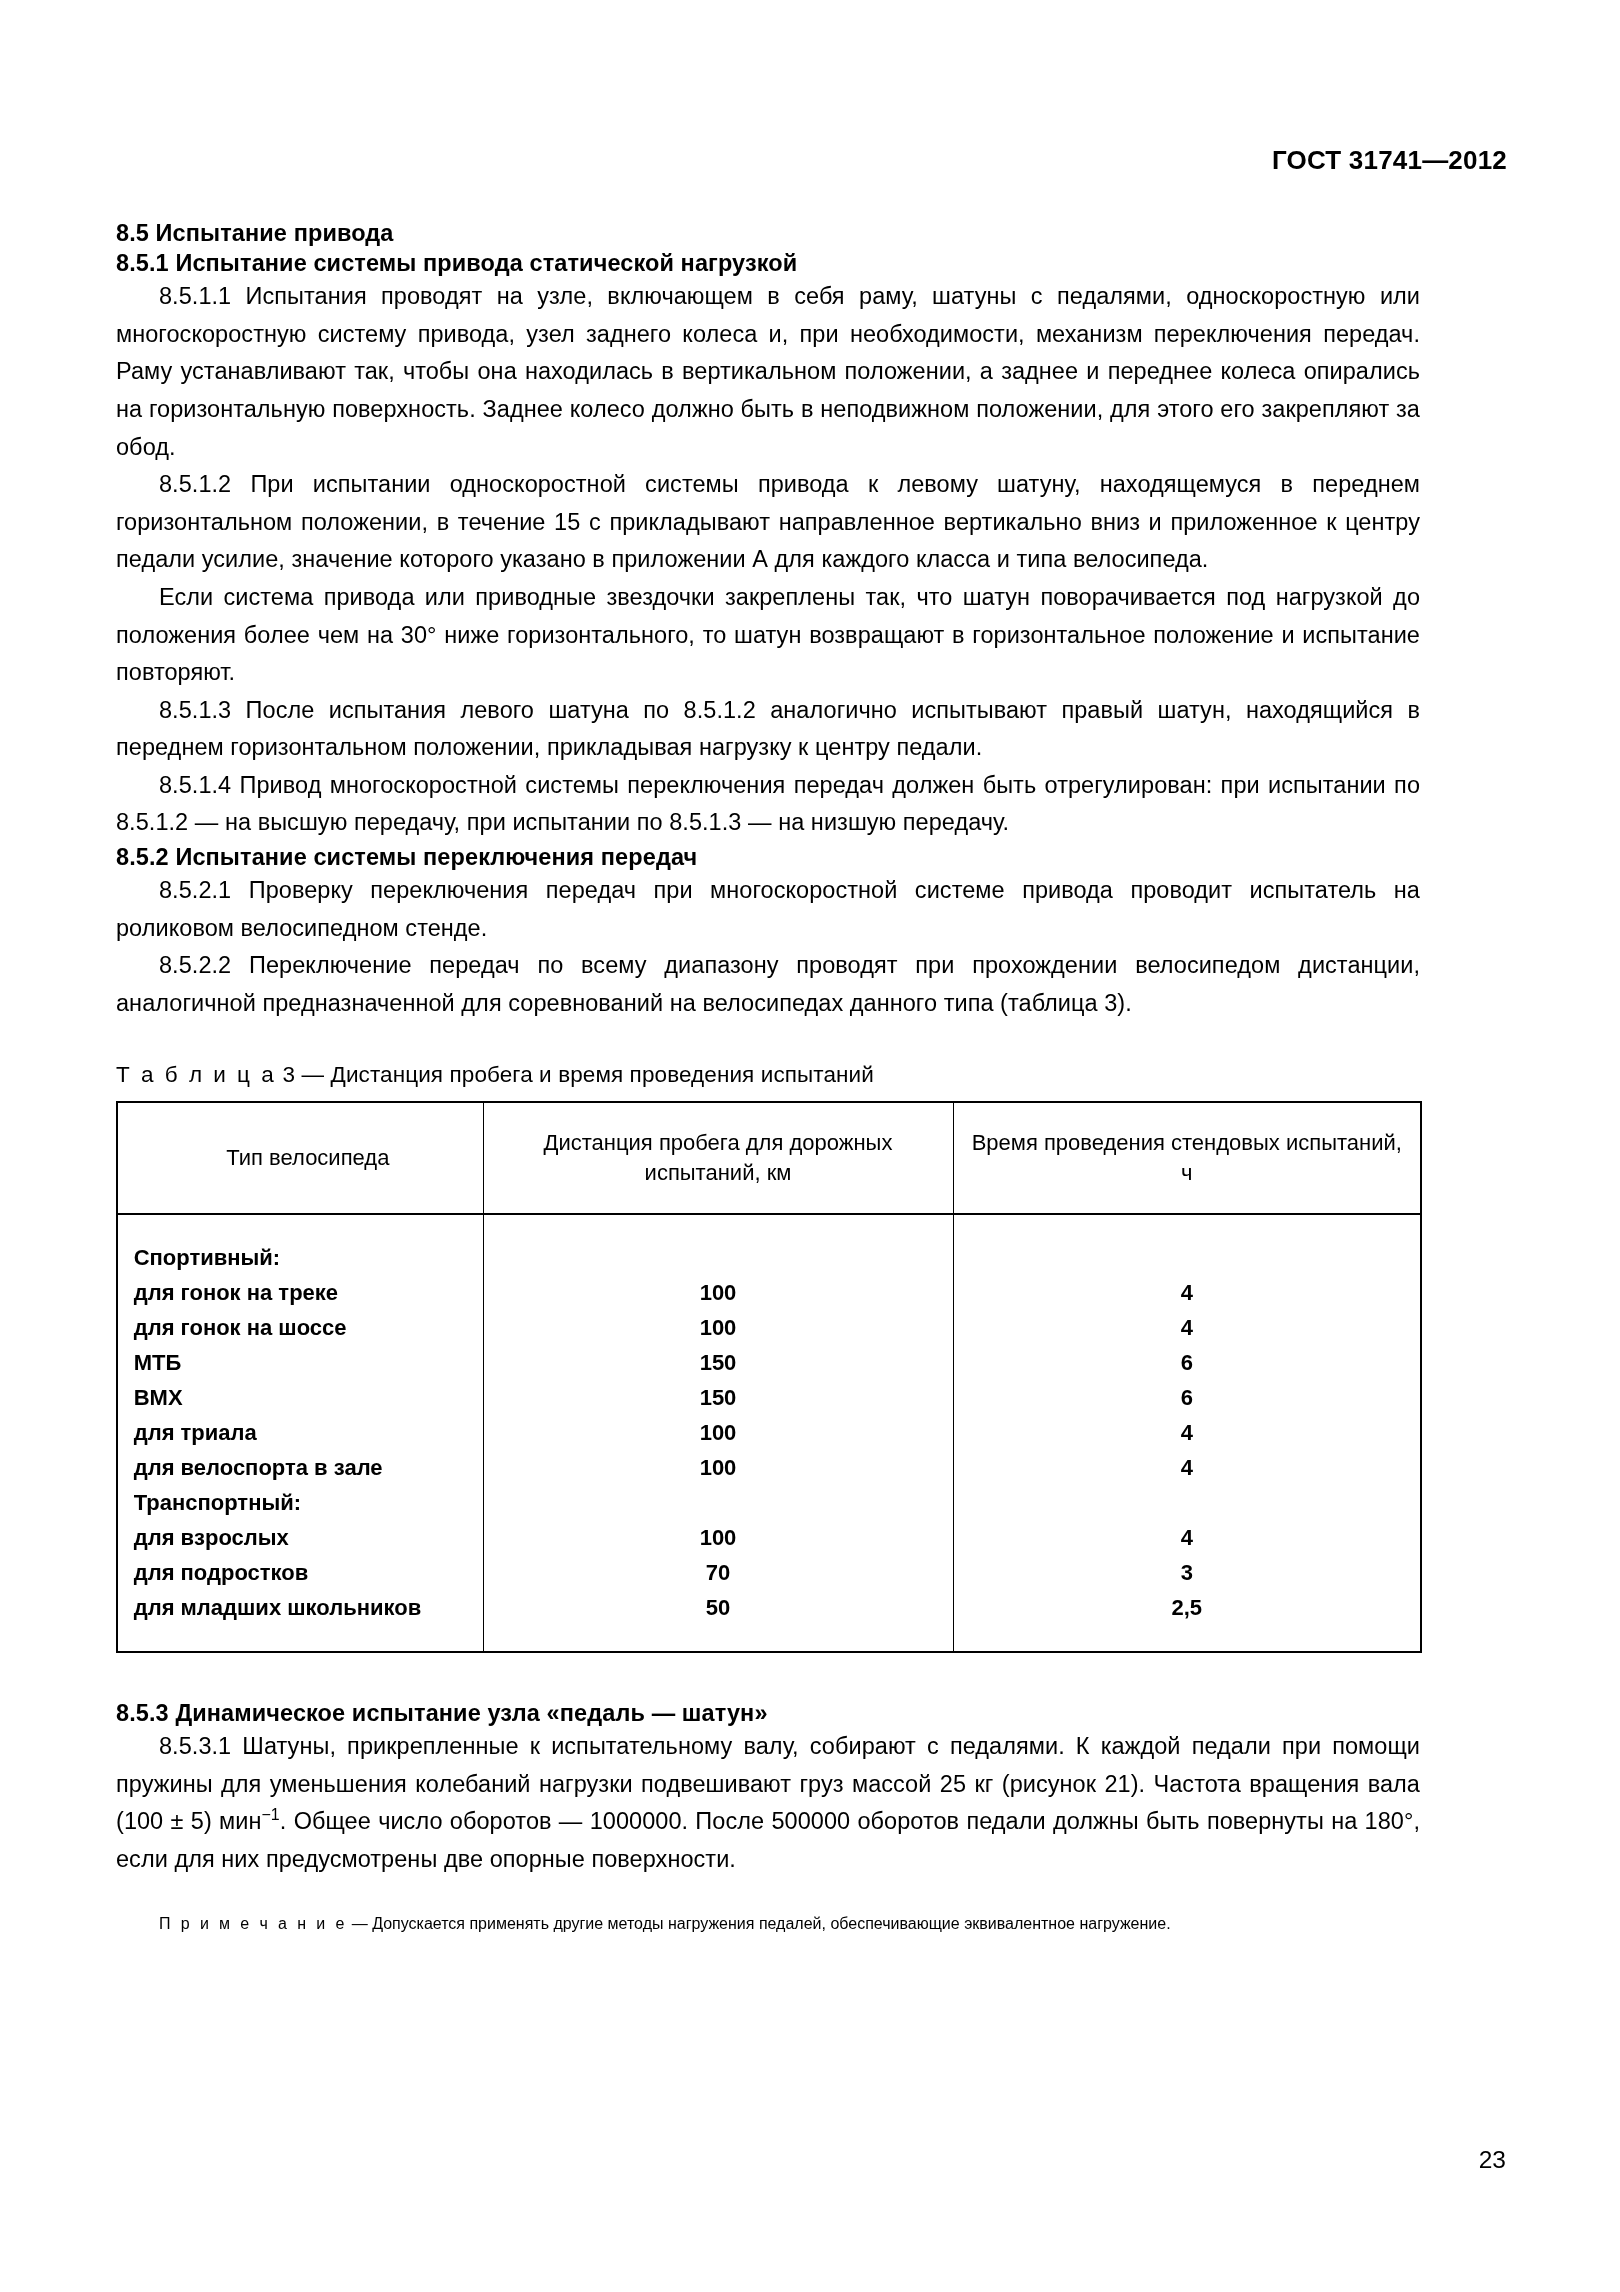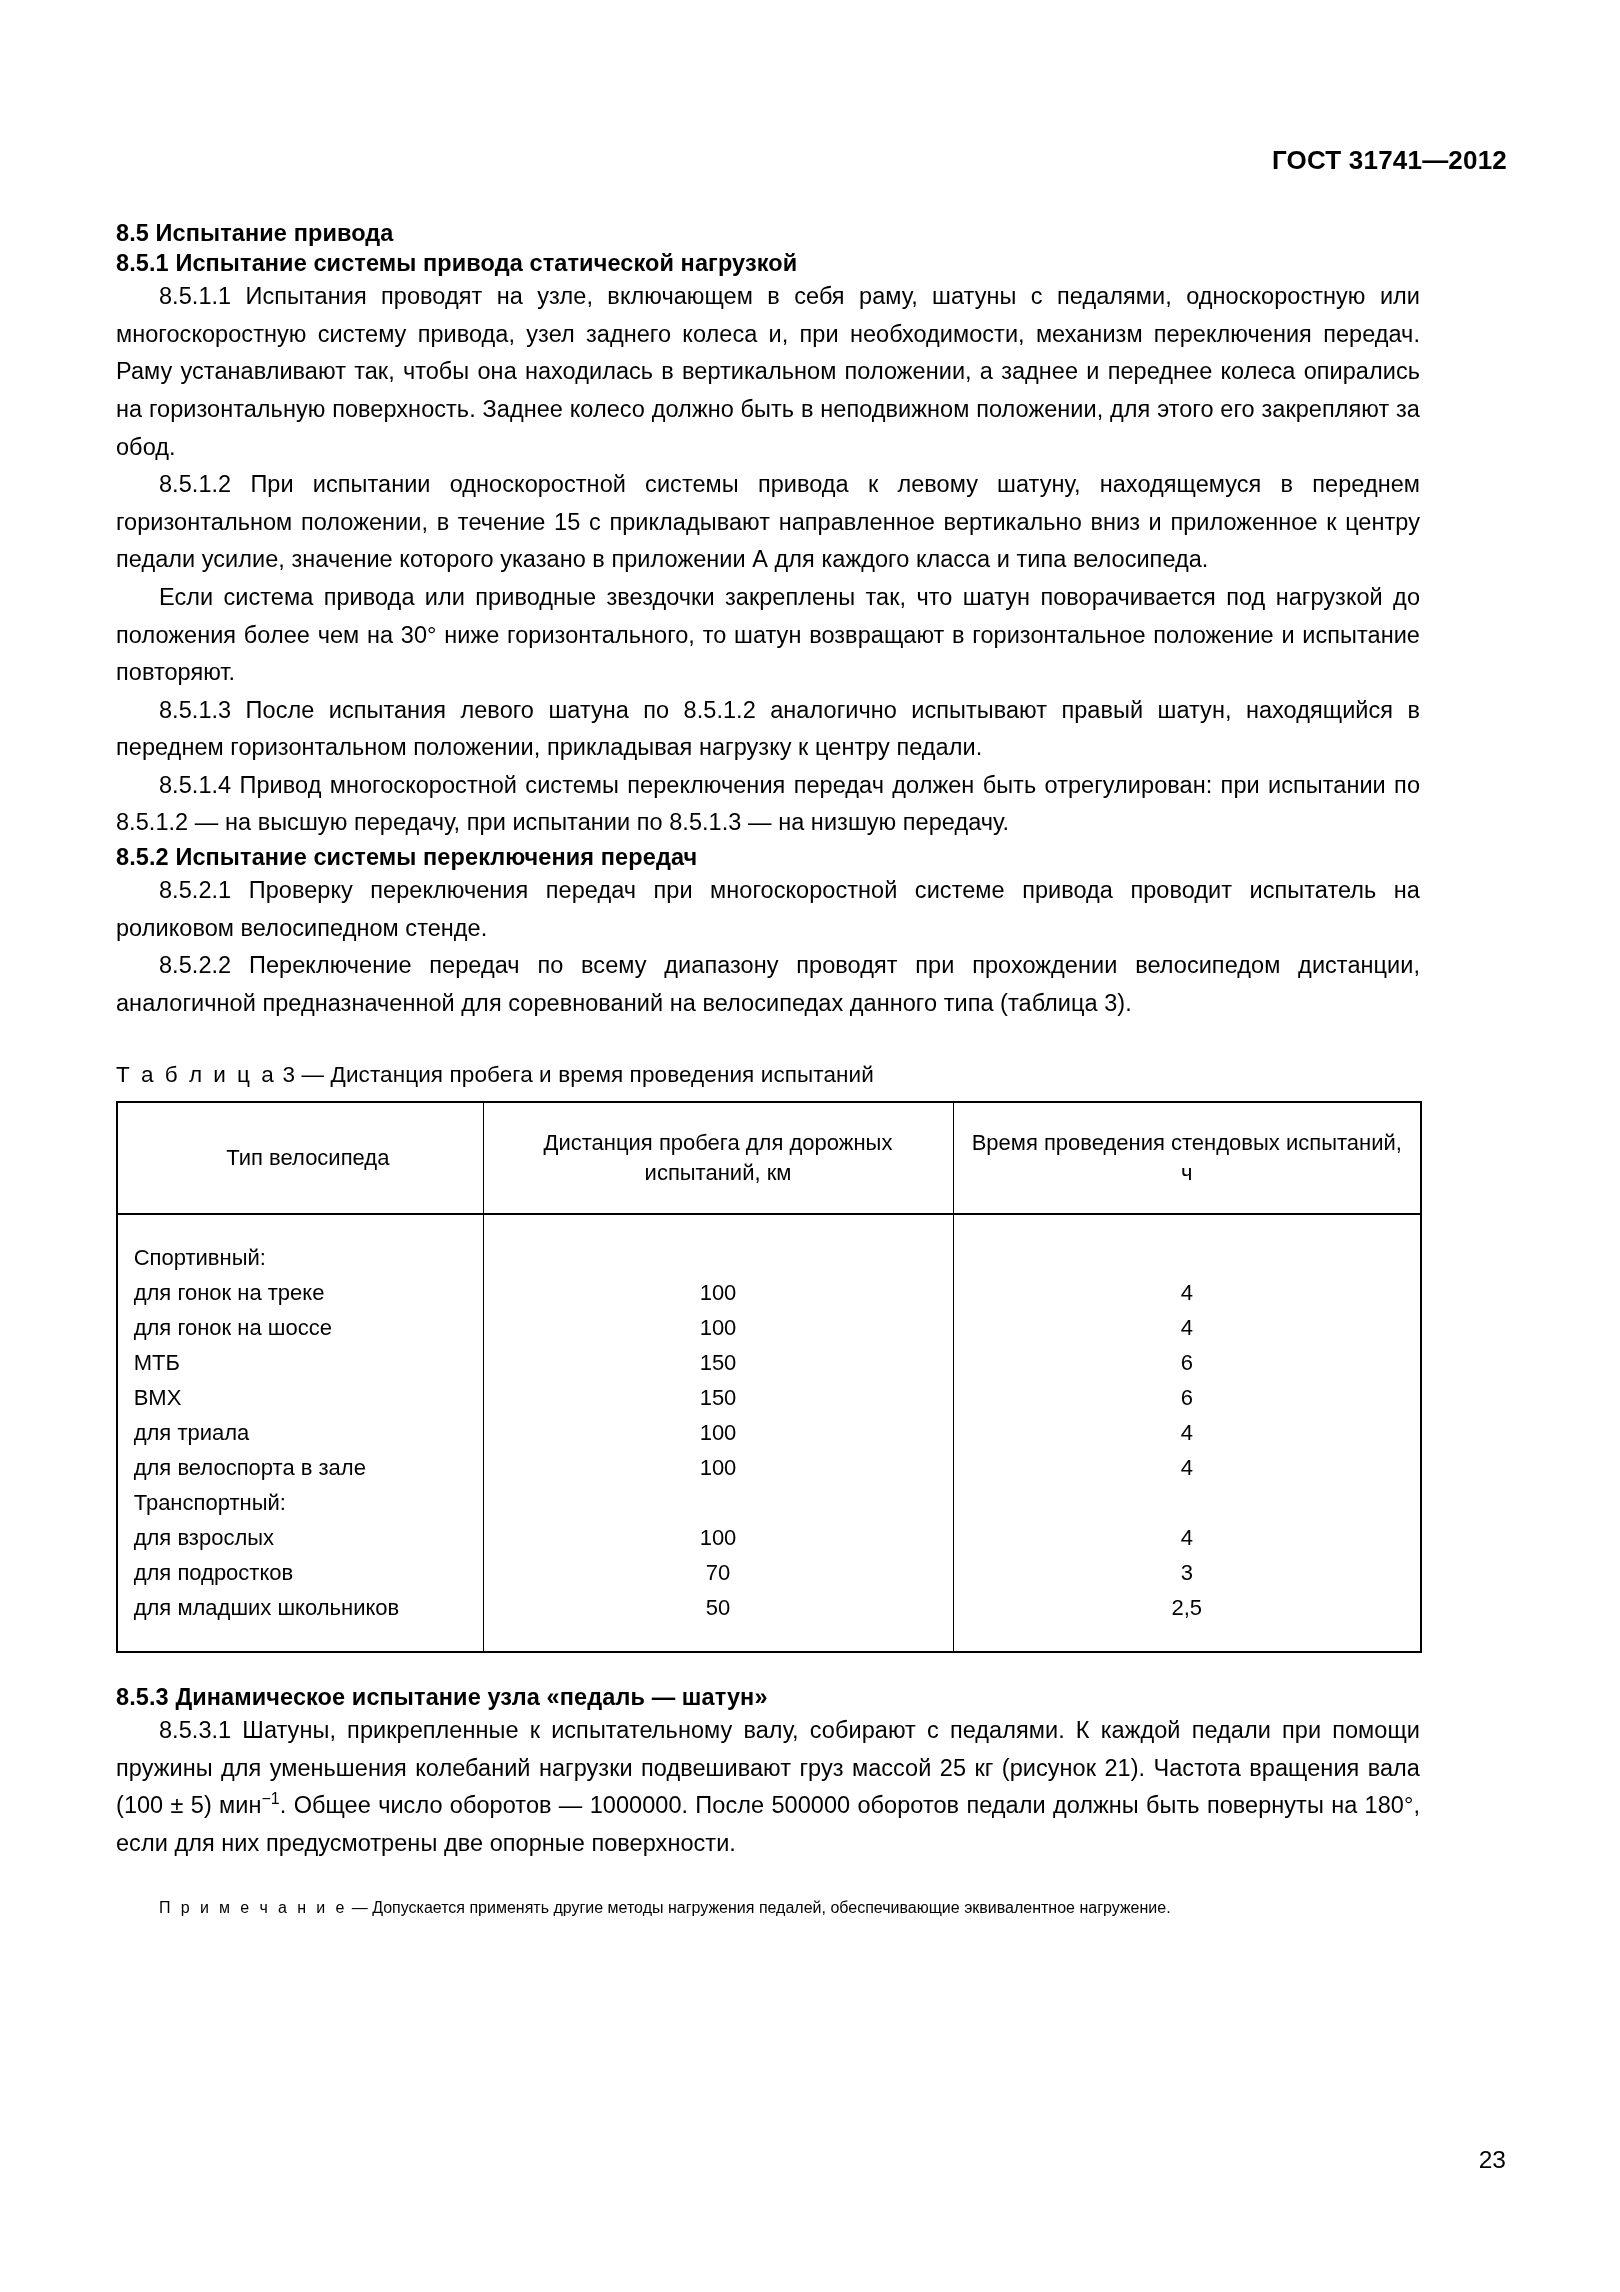--- a/index.html
+++ b/index.html
@@ -79,20 +79,21 @@
     border-collapse: collapse;
     width: 1304px;
     table-layout: fixed;
     font-size: 22px;
   }
   table.gost th,
   table.gost td {
     border: 1.5px solid #000;
     padding: 0;
     vertical-align: middle;
+    font-weight: bold;
   }
   table.gost thead th {
     border-top: 2.9px solid #000;
     border-bottom: 2px solid #000;
     font-weight: normal;
     text-align: center;
     height: 98px;
     line-height: 1.38;
     padding: 5.9px 9.8px;
   }
@@ -242,21 +243,21 @@
         </tr>
 
         <tr class="pad last-row">
           <td class="c-type"></td>
           <td class="c-num"></td>
           <td class="c-last"></td>
         </tr>
       </tbody>
     </table>
 
-    <h3 class="sec sec-lvl3" style="margin-top:29px;">8.5.3  Динамическое испытание узла «педаль — шатун»</h3>
+    <h3 class="sec sec-lvl3" style="margin-top:45px;">8.5.3  Динамическое испытание узла «педаль — шатун»</h3>
 
     <p class="body"><span>8.5.3.1  Шатуны, прикрепленные к испытательному валу, собирают с педалями. К каждой педали при помощи пружины для уменьшения колебаний нагрузки подвешивают груз массой 25 кг (рисунок 21). Частота вращения вала (100 ± 5) мин</span><sup class="exp">−1</sup><span>. Общее число оборотов — 1000000. После 500000 оборотов педали должны быть повернуты на 180°, если для них предусмотрены две опорные поверхности.</span></p>
 
     <p class="note"><span class="pr">П р и м е ч а н и е</span><span> — </span><span>Допускается применять другие методы нагружения педалей, обеспечивающие эквива­лентное нагружение.</span></p>
 
   </div>
 
   <div class="folio">23</div>
 
 </div>

